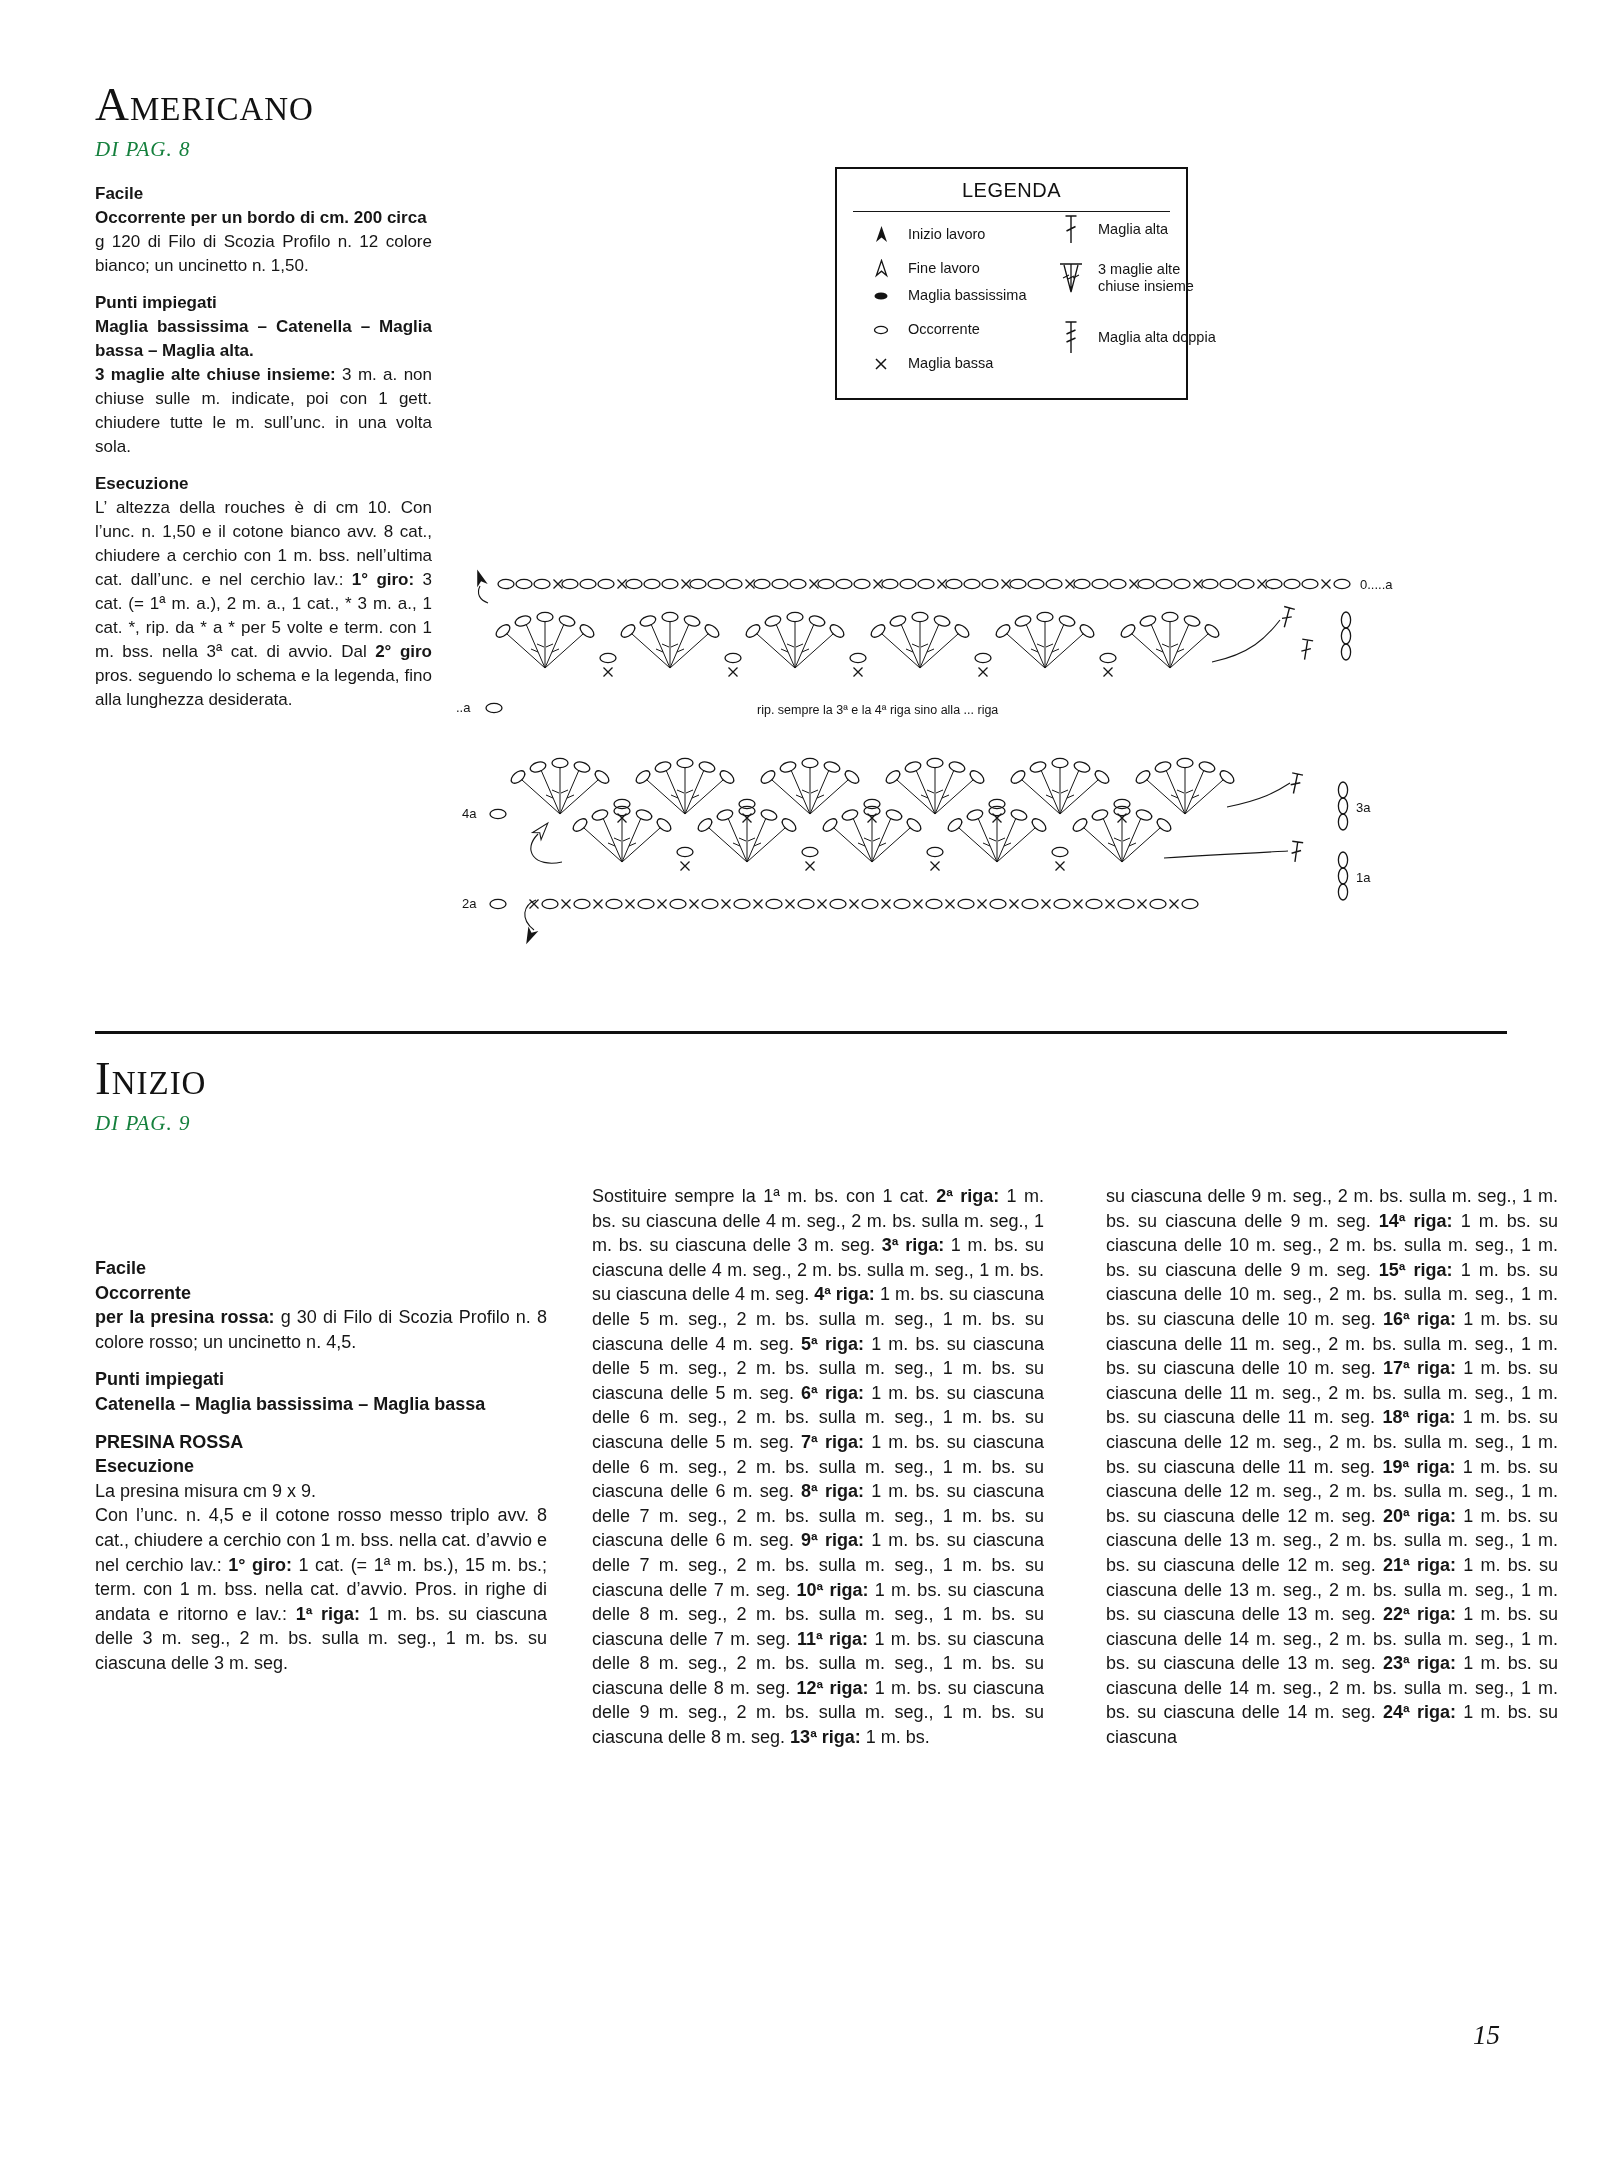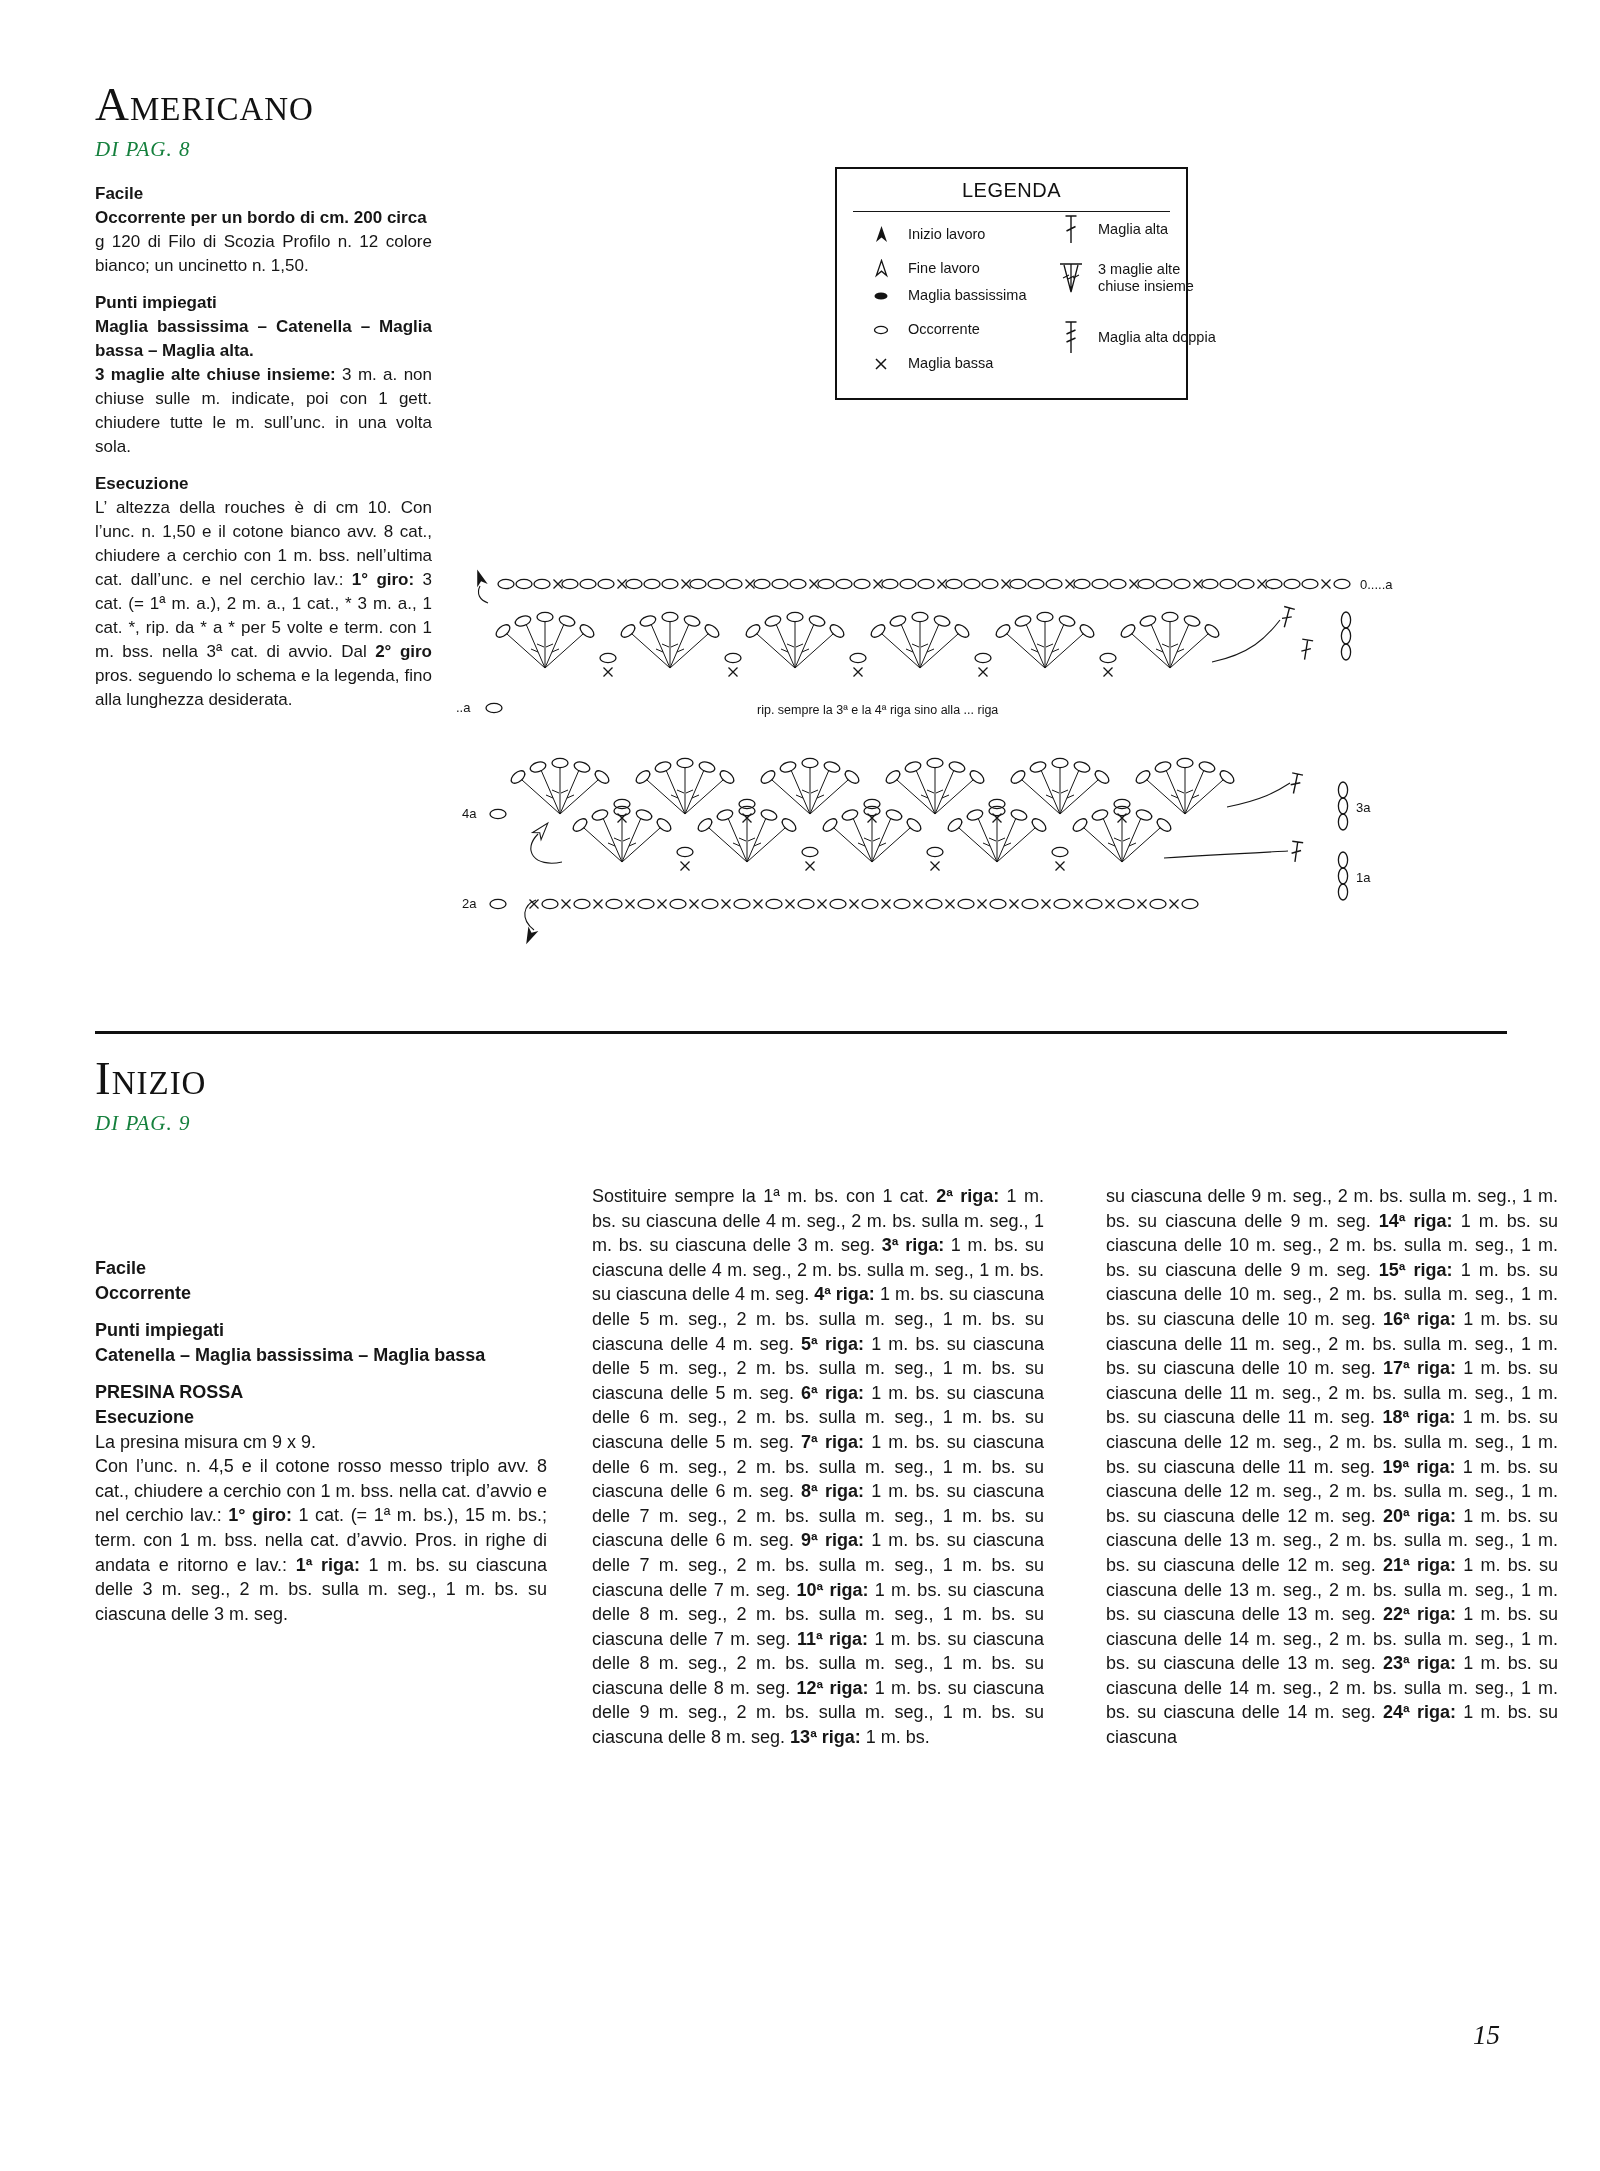--- a/index.html
+++ b/index.html
@@ -359,20 +359,21 @@
   <div class="rule"></div>
 
   <div class="head-presine">
     <div class="display">Inizio</div>
     <div class="subtitle">DI PAG. 9</div>
   </div>
 
   <div class="pcol pcol1">
     <p class="h"><b>Facile</b></p>
     <p class="h"><b>Occorrente</b></p>
+    <p class="p"><b>per la presina rossa:</b> g 30 di Filo di Scozia Profilo n. 8 colore rosso; un uncinetto n. 4,5.</p>
     <p class="h mt"><b>Punti impiegati</b></p>
     <p class="h"><b>Catenella – Maglia bassissima – Maglia bassa</b></p>
     <p class="h mt"><b>PRESINA ROSSA</b></p>
     <p class="h"><b>Esecuzione</b></p>
     <p class="p">La presina misura cm 9 x 9.</p>
     <p class="p">Con l’unc. n. 4,5 e il cotone rosso messo triplo avv. 8 cat., chiudere a cerchio con 1 m. bss. nella cat. d’avvio e nel cerchio lav.: <b>1° giro:</b> 1 cat. (= 1ª m. bs.), 15 m. bs.; term. con 1 m. bss. nella cat. d’avvio. Pros. in righe di andata e ritorno e lav.: <b>1ª riga:</b> 1 m. bs. su ciascuna delle 3 m. seg., 2 m. bs. sulla m. seg., 1 m. bs. su ciascuna delle 3 m. seg.</p>
   </div>
 
   <div class="pcol pcol2">
     <p class="p">Sostituire sempre la 1ª m. bs. con 1 cat. <b>2ª riga:</b> 1 m. bs. su ciascuna delle 4 m. seg., 2 m. bs. sulla m. seg., 1 m. bs. su ciascuna delle 3 m. seg. <b>3ª riga:</b> 1 m. bs. su ciascuna delle 4 m. seg., 2 m. bs. sulla m. seg., 1 m. bs. su ciascuna delle 4 m. seg. <b>4ª riga:</b> 1 m. bs. su ciascuna delle 5 m. seg., 2 m. bs. sulla m. seg., 1 m. bs. su ciascuna delle 4 m. seg. <b>5ª riga:</b> 1 m. bs. su ciascuna delle 5 m. seg., 2 m. bs. sulla m. seg., 1 m. bs. su ciascuna delle 5 m. seg. <b>6ª riga:</b> 1 m. bs. su ciascuna delle 6 m. seg., 2 m. bs. sulla m. seg., 1 m. bs. su ciascuna delle 5 m. seg. <b>7ª riga:</b> 1 m. bs. su ciascuna delle 6 m. seg., 2 m. bs. sulla m. seg., 1 m. bs. su ciascuna delle 6 m. seg. <b>8ª riga:</b> 1 m. bs. su ciascuna delle 7 m. seg., 2 m. bs. sulla m. seg., 1 m. bs. su ciascuna delle 6 m. seg. <b>9ª riga:</b> 1 m. bs. su ciascuna delle 7 m. seg., 2 m. bs. sulla m. seg., 1 m. bs. su ciascuna delle 7 m. seg. <b>10ª riga:</b> 1 m. bs. su ciascuna delle 8 m. seg., 2 m. bs. sulla m. seg., 1 m. bs. su ciascuna delle 7 m. seg. <b>11ª riga:</b> 1 m. bs. su ciascuna delle 8 m. seg., 2 m. bs. sulla m. seg., 1 m. bs. su ciascuna delle 8 m. seg. <b>12ª riga:</b> 1 m. bs. su ciascuna delle 9 m. seg., 2 m. bs. sulla m. seg., 1 m. bs. su ciascuna delle 8 m. seg. <b>13ª riga:</b> 1 m. bs.</p>

